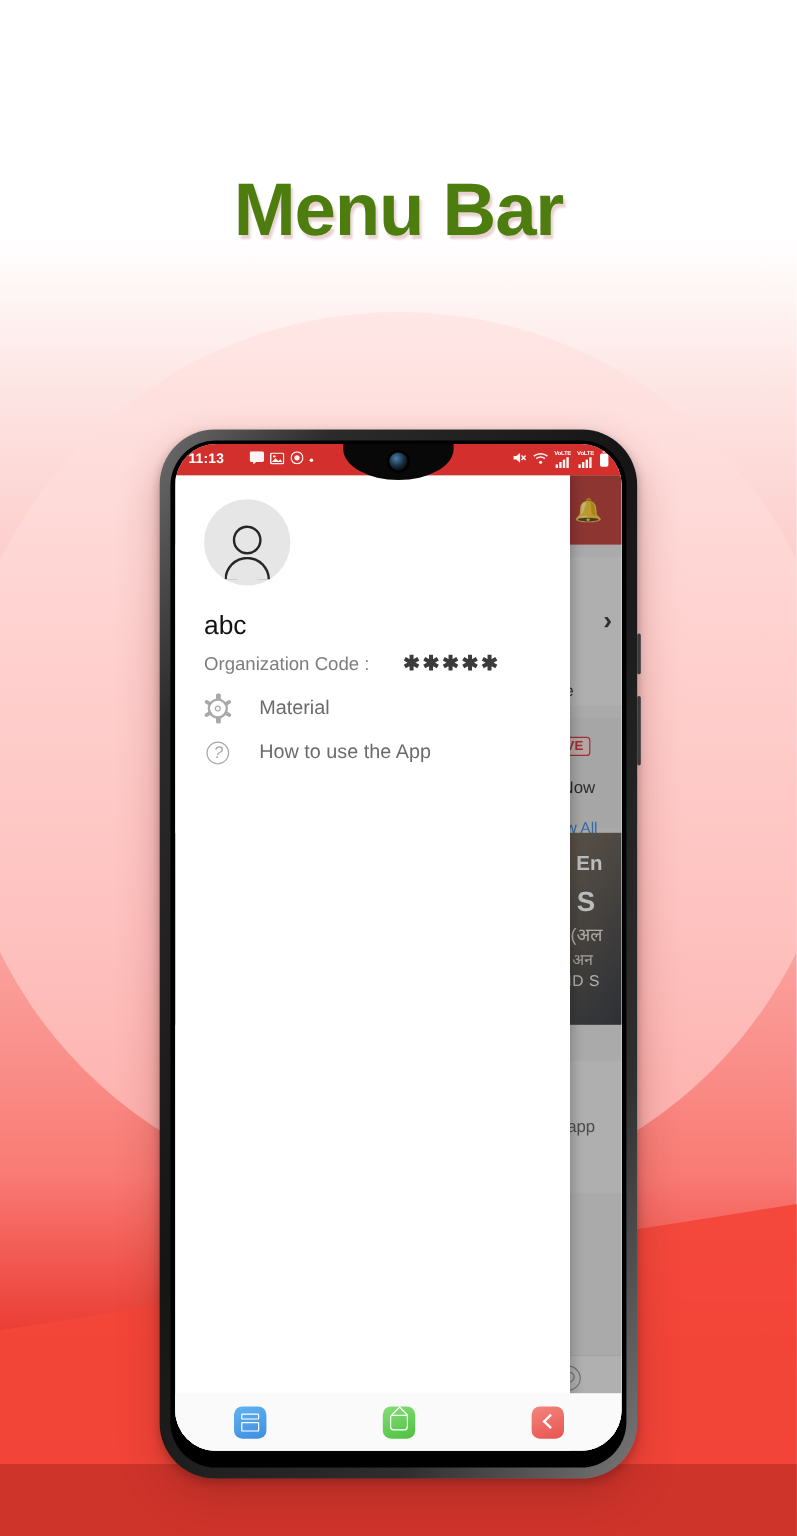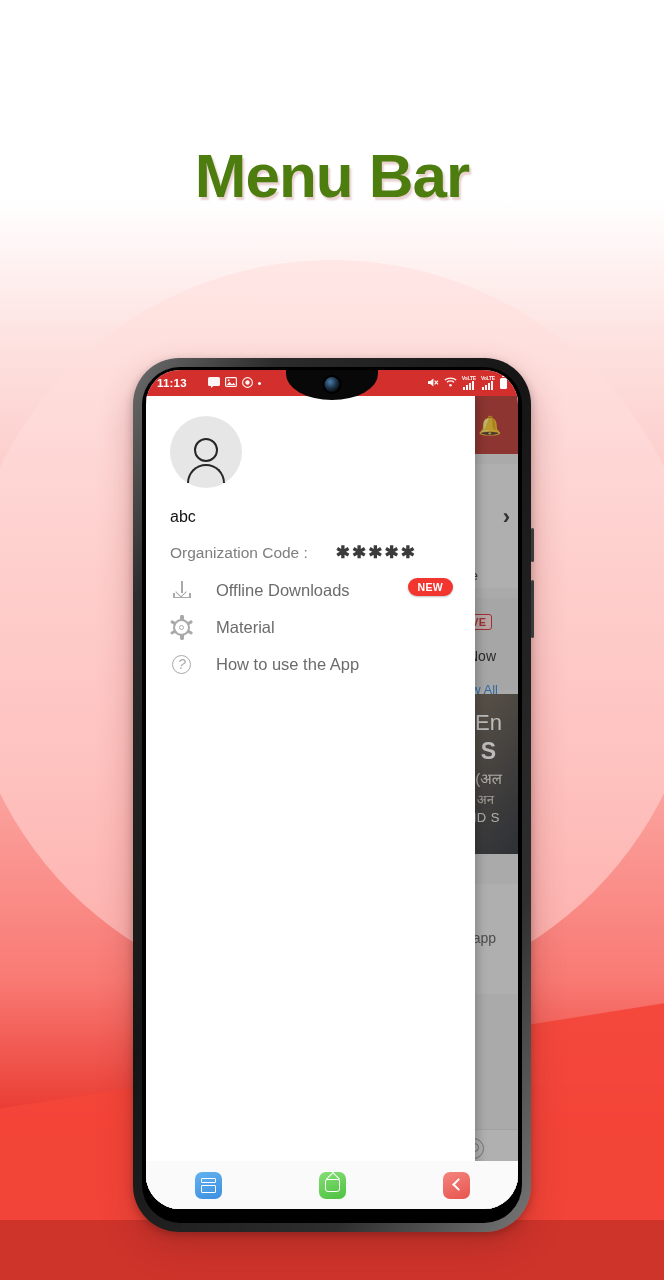--- a/index.html
+++ b/index.html
@@ -145,21 +145,21 @@
   #live-badge {
     position:absolute; right:26px; top:16px; border:1.6px solid #cf2d30; color:#cf2d30;
     font-size:11px; font-weight:700; padding:1px 5px; border-radius:3px; background:#f7dcdc;
   }
   #join-now { position:absolute; right:22px; top:50px; color:#212121; font-size:14px; white-space:nowrap;}
   #view-all { position:absolute; right:20px; top:84px; color:#2f85d8; font-size:13px; white-space:nowrap;}
   #banner-img {
     position:absolute; top:240px; left:0; right:0; height:160px;
     background: linear-gradient(125deg,#1d2530 0%, #3a3027 35%, #7b6a55 60%, #262b33 100%);
   }
-  #ban-1 { position:absolute; right:16px; top:16px; color:#fff; font-size:22px; font-weight:400;text-align:center;}
+  #ban-1 { position:absolute; right:16px; top:16px; color:#fff; font-size:17px; font-weight:700;text-align:center;}
   #ban-2 { position:absolute; right:22px; top:44px; color:#fff; font-size:23px; font-weight:800;}
   #ban-3 { position:absolute; right:16px; top:74px; color:#e8e3da; font-size:15px;}
   #ban-4 { position:absolute; right:24px; top:96px; color:#d8d3cb; font-size:13px;}
   #ban-5 { position:absolute; right:18px; top:116px; color:#efece6; font-size:13px; letter-spacing:.5px;}
 
   #hc-app-row { position:absolute; top:430px; left:0; right:0; height:110px; background:#ececec;}
   #app-word { position:absolute; right:22px; top:46px; color:#555; font-size:14px;}
 
   #hc-bottomnav {
     position:absolute; left:0; right:0; bottom:26px; height:54px; background:#ededed;
@@ -184,21 +184,21 @@
   #avatar-glyph {
     position:absolute; left:24px; top:22px; width:24px; height:24px;
     border-radius:50%; border:2.4px solid #262626;
   }
   #avatar-body {
     position:absolute; left:17px; top:48px; width:38px; height:19px;
     border:2.4px solid #262626; border-bottom:none;
     border-top-left-radius:19px; border-top-right-radius:19px;
   }
   #user-name {
-    position:absolute; left:24px; top:112px; font-size:16px; color:#121212;
+    position:absolute; left:24px; top:112px; font-size:22px; color:#121212;
   }
   #org-row {
     position:absolute; left:24px; top:146px; display:flex; align-items:baseline; gap:28px;
   }
   #org-label { font-size:15.5px; color:#7e7e7e; }
   #org-value { font-size:17px; color:#3b3b3b; letter-spacing:2px; font-weight:600; }
 
   #menu-list { position:absolute; left:0; right:0; top:176px; }
   .menu-item {
     position:relative; display:flex; align-items:center;
@@ -397,31 +397,20 @@
             <span id="avatar-body"></span>
           </div>
           <div id="user-name">abc</div>
           <div id="org-row">
             <span id="org-label">Organization Code :</span>
             <span id="org-value">✱✱✱✱✱</span>
           </div>
 
           <div id="menu-list">
 
-            <div class="menu-item">
-              <span class="mi-icon ic-download">
-                <i class="stem"></i>
-                  <i class="arw"></i>
-                  <i class="base"></i>
-                  <i class="lft"></i>
-                  <i class="rgt"></i>
-              </span>
-              <span class="mi-label">Offline Downloads</span>
-              <span class="mi-badge">NEW</span>
-            </div>
 
 
 
 
             <div class="menu-item">
               <span class="mi-icon ic-gear">
                 <i class="tooth"></i>
                   <i class="tooth t2"></i>
                   <i class="tooth t3"></i>
                 <i class="mask"></i>

